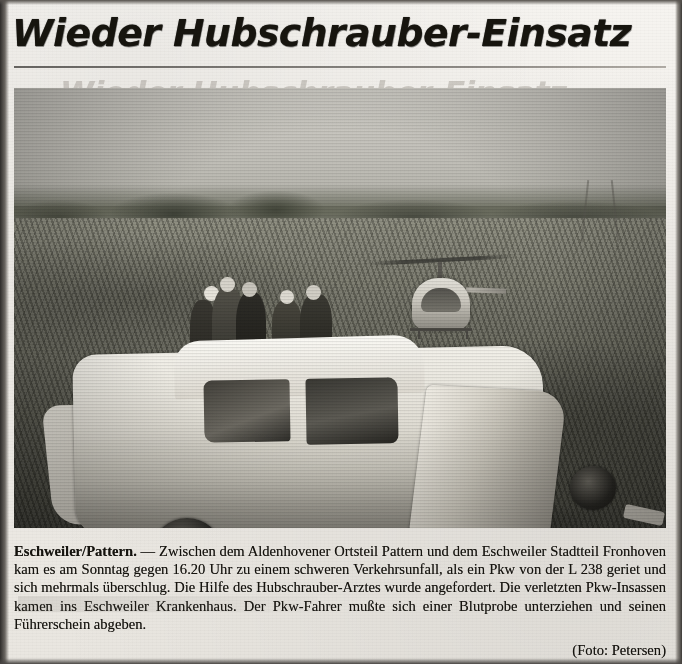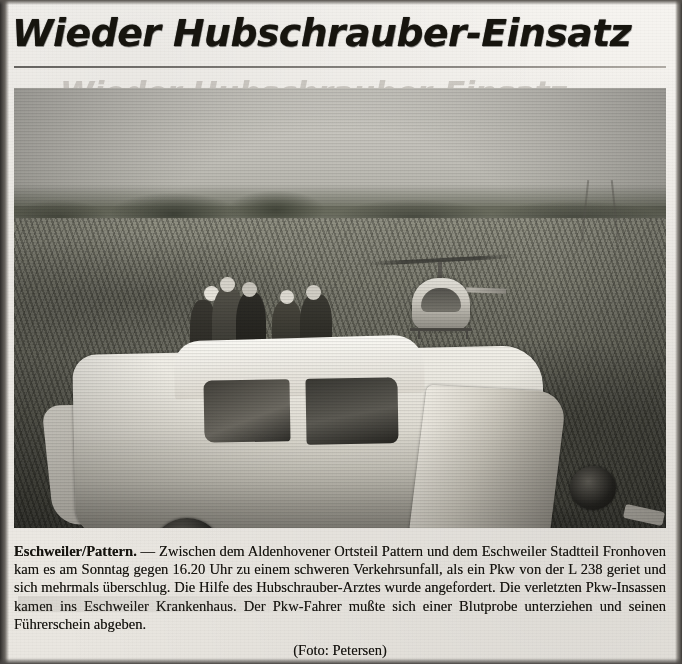--- a/index.html
+++ b/index.html
@@ -337,21 +337,21 @@
     line-height: 18.2px;
     color: #16140f;
     text-align: justify;
     text-shadow: 0 0 0.6px rgba(0,0,0,0.5);
   }
   .caption b {
     font-weight: 700;
   }
   .caption .credit {
     display: block;
-    text-align: center;
+    text-align: right;
     margin-top: 8px;
   }
   .smudge {
     position: absolute;
     left: 18px; top: 596px; width: 300px; height: 16px;
     background: linear-gradient(90deg, rgba(90,86,80,0.13), rgba(90,86,80,0.02));
     pointer-events: none;
   }
 </style>
 </head>

